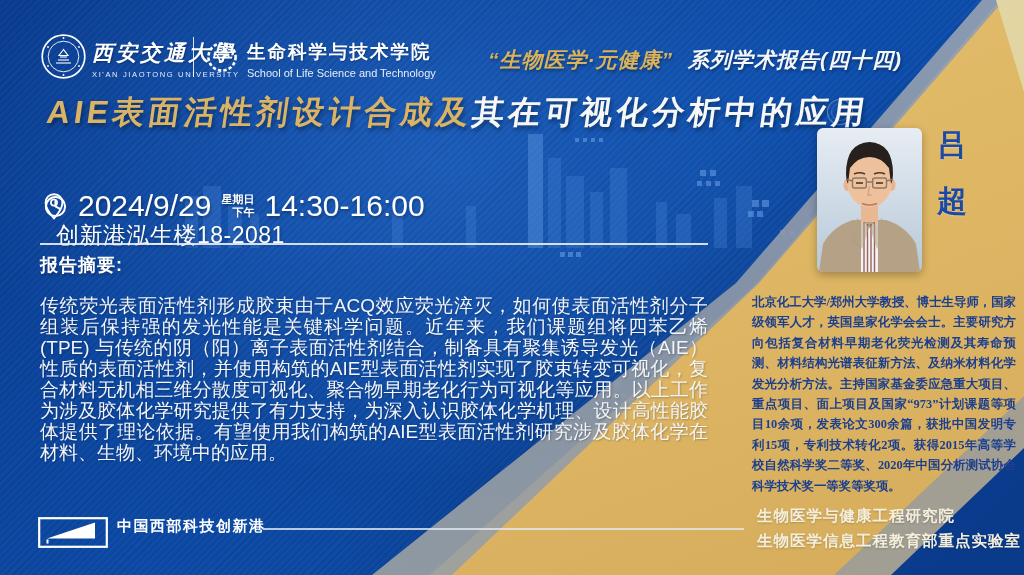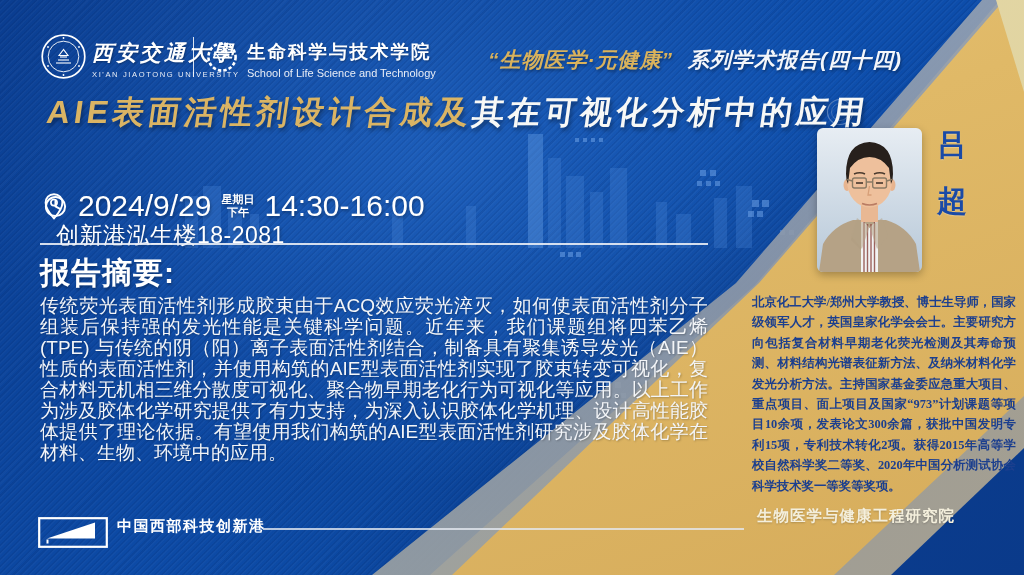--- a/index.html
+++ b/index.html
@@ -66,28 +66,28 @@
     font-size:32px;font-weight:700;letter-spacing:4px;line-height:44px;white-space:nowrap;
     transform:skewX(-8deg);transform-origin:left bottom;
     text-shadow:2px 3px 4px rgba(0,0,0,.38);
   }
   .title-gold{color:#dab464;}
   .title-white{color:#f7f8f6;}
   
   .date-row{position:absolute;left:44px;top:141px;display:flex;align-items:center;
     text-shadow:1px 2px 3px rgba(0,0,0,.3);margin-top:48px;}
   .date-text{font-size:30px;font-weight:500;margin-left:11px;}
-  .date-stack{margin-left:10px;text-align:center;font-size:11px;line-height:13px;font-weight:600;}
+  .date-stack{margin-left:10px;text-align:right;font-size:11px;line-height:13px;font-weight:600;}
   .time-text{font-size:30px;font-weight:500;margin-left:10px;text-align:right;}
   .loc-row{position:absolute;left:44px;top:193px;display:flex;align-items:flex-start;
     text-shadow:1px 2px 3px rgba(0,0,0,.3);flex-direction:column;}
   .loc-text{font-size:23px;font-weight:500;margin-left:12px;letter-spacing:.5px;}
   
   .divider-line{position:absolute;left:40px;top:243px;width:668px;height:2px;background:rgba(233,237,245,.9);}
-  .abstract-heading{position:absolute;left:40px;top:253px;font-size:30px;font-weight:700;letter-spacing:1px;
+  .abstract-heading{position:absolute;left:40px;top:253px;font-size:18px;font-weight:700;letter-spacing:1px;
     text-shadow:1px 2px 3px rgba(0,0,0,.3);}
   .abstract-body{
     position:absolute;left:40px;top:295px;width:668px;
     font-size:19px;line-height:21px;color:#f3f5f8;text-align:justify;
     text-shadow:1px 1px 2px rgba(0,0,0,.25);
   }
   
   .photo{position:absolute;left:817px;top:128px;width:105px;height:144px;border-radius:6px;
     overflow:hidden;box-shadow:0 3px 9px rgba(0,0,0,.28);}
   .watermark-seal{position:absolute;left:826px;top:98px;opacity:.55;}
@@ -290,15 +290,16 @@
       <polygon points="9,21.5 57,5.5 57,21.5" fill="#fff"></polygon>
       <rect x="8.5" y="22.5" width="2" height="4" fill="#fff"></rect>
     </svg>
     <div class="harbour-text">
       <div class="harbour-zh">中国西部科技创新港</div>
     </div>
   </div>
   <div class="footer-line"></div>
   <div class="institute">
     <div>生物医学与健康工程研究院</div>
+    <div>生物医学信息工程教育部重点实验室</div>
   </div>
 
 </div>
 
 </body></html>

